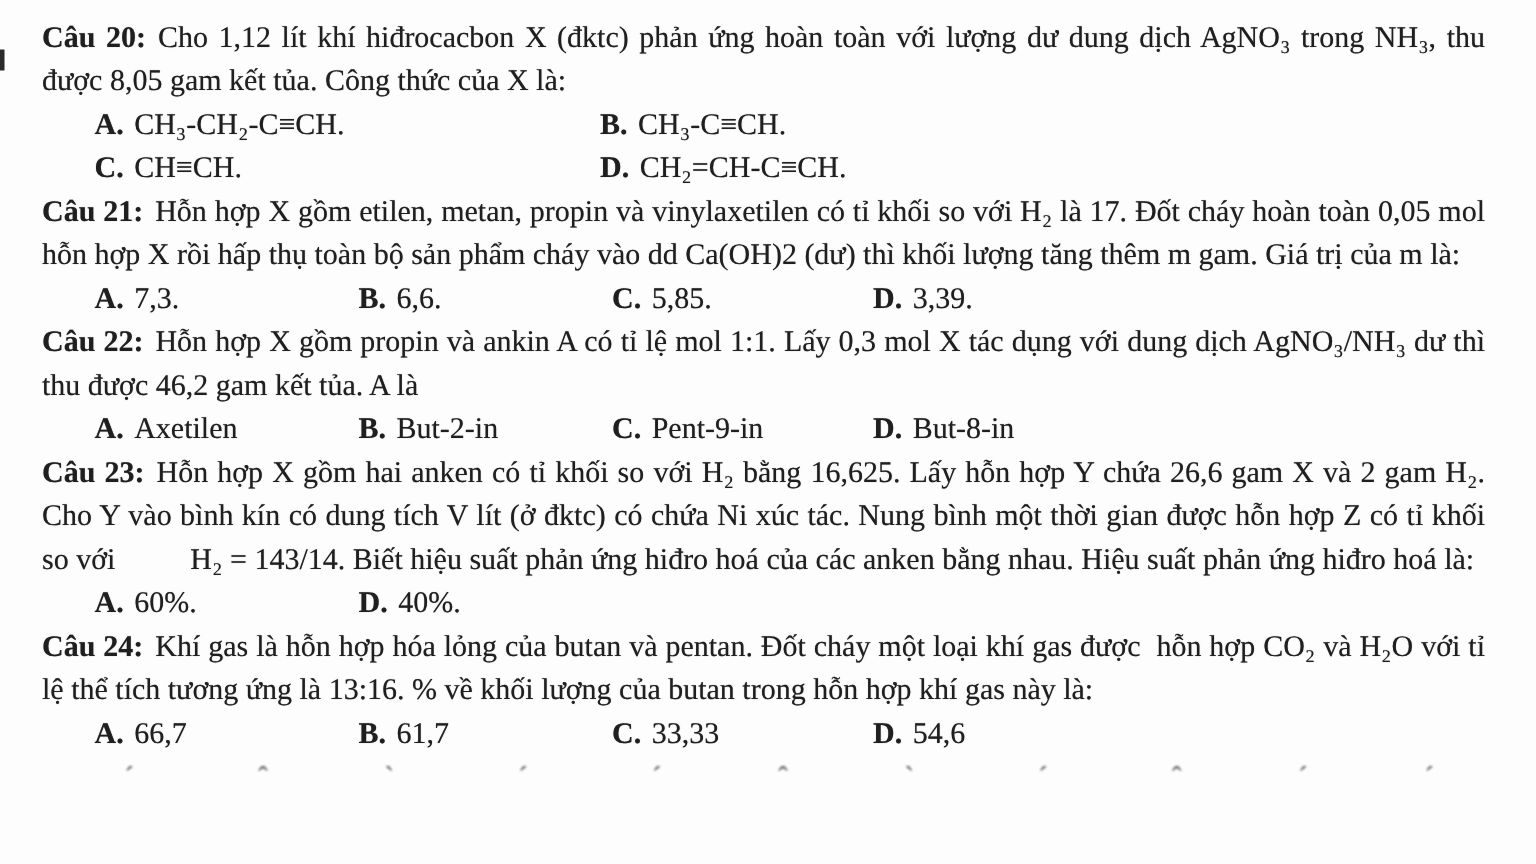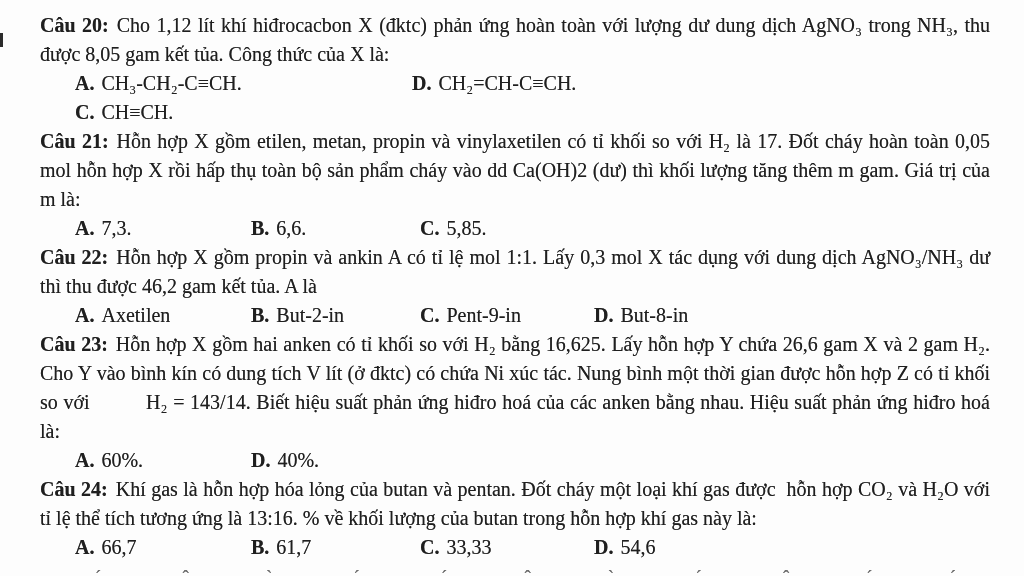--- a/index.html
+++ b/index.html
@@ -8,21 +8,21 @@
     width: 1024px;
     height: 576px;
     background: #fdfdfd;
     overflow: hidden;
   }
   .doc {
     position: relative;
     box-sizing: border-box;
     width: 1024px;
     height: 576px;
-    padding: 11px 34px 0 40px;
+    padding: 11px 34px 0 28px;
     font-family: "Liberation Serif", "DejaVu Serif", serif;
     font-size: 20px;
     line-height: 29px;
     color: #1f1f1f;
     text-align: justify;
     filter: blur(0.3px);
     text-shadow: 0 0 0.6px rgba(0,0,0,0.55);
   }
   .q-text {
     margin: 0;
@@ -66,31 +66,33 @@
 </head>
 <body>
 
 <div class="doc">
   <div class="scan-smudge"></div>
 
   <section>
     <p class="q-text"><b class="q-label">Câu 20:</b><span class="q-body">Cho 1,12 lít khí hiđrocacbon X (đktc) phản ứng hoàn toàn với lượng dư dung dịch AgNO₃ trong NH₃, thu được 8,05 gam kết tủa. Công thức của X là:</span></p>
     <div class="opts opts2">
       <div class="opt"><b class="opt-letter">A.</b><span class="opt-text">CH₃-CH₂-C≡CH.</span></div>
+      <div class="opt"><b class="opt-letter">B.</b><span class="opt-text">CH₃-C≡CH.</span></div>
+      <div class="opt"><b class="opt-letter">C.</b><span class="opt-text">CH≡CH.</span></div>
       <div class="opt"><b class="opt-letter">D.</b><span class="opt-text">CH₂=CH-C≡CH.</span></div>
-      <div class="opt"><b class="opt-letter">C.</b><span class="opt-text">CH≡CH.</span></div>
     </div>
   </section>
 
   <section>
     <p class="q-text"><b class="q-label">Câu 21:</b><span class="q-body">Hỗn hợp X gồm etilen, metan, propin và vinylaxetilen có tỉ khối so với H₂ là 17. Đốt cháy hoàn toàn 0,05 mol hỗn hợp X rồi hấp thụ toàn bộ sản phẩm cháy vào dd Ca(OH)2 (dư) thì khối lượng tăng thêm m gam. Giá trị của m là:</span></p>
     <div class="opts opts4">
       <div class="opt"><b class="opt-letter">A.</b><span class="opt-text">7,3.</span></div>
       <div class="opt"><b class="opt-letter">B.</b><span class="opt-text">6,6.</span></div>
       <div class="opt"><b class="opt-letter">C.</b><span class="opt-text">5,85.</span></div>
+      <div class="opt"><b class="opt-letter">D.</b><span class="opt-text">3,39.</span></div>
     </div>
   </section>
 
   <section>
     <p class="q-text"><b class="q-label">Câu 22:</b><span class="q-body">Hỗn hợp X gồm propin và ankin A có tỉ lệ mol 1:1. Lấy 0,3 mol X tác dụng với dung dịch AgNO₃/NH₃ dư thì thu được 46,2 gam kết tủa. A là</span></p>
     <div class="opts opts4">
       <div class="opt"><b class="opt-letter">A.</b><span class="opt-text">Axetilen</span></div>
       <div class="opt"><b class="opt-letter">B.</b><span class="opt-text">But-2-in</span></div>
       <div class="opt"><b class="opt-letter">C.</b><span class="opt-text">Pent-9-in</span></div>
       <div class="opt"><b class="opt-letter">D.</b><span class="opt-text">But-8-in</span></div>

